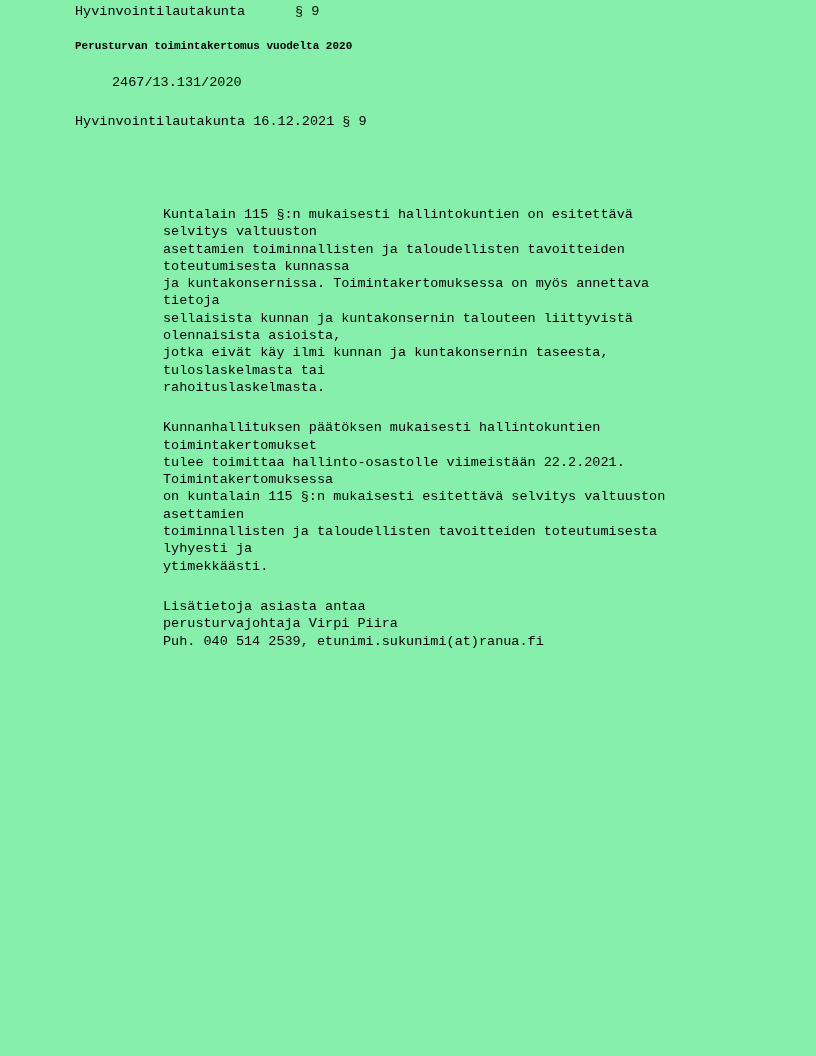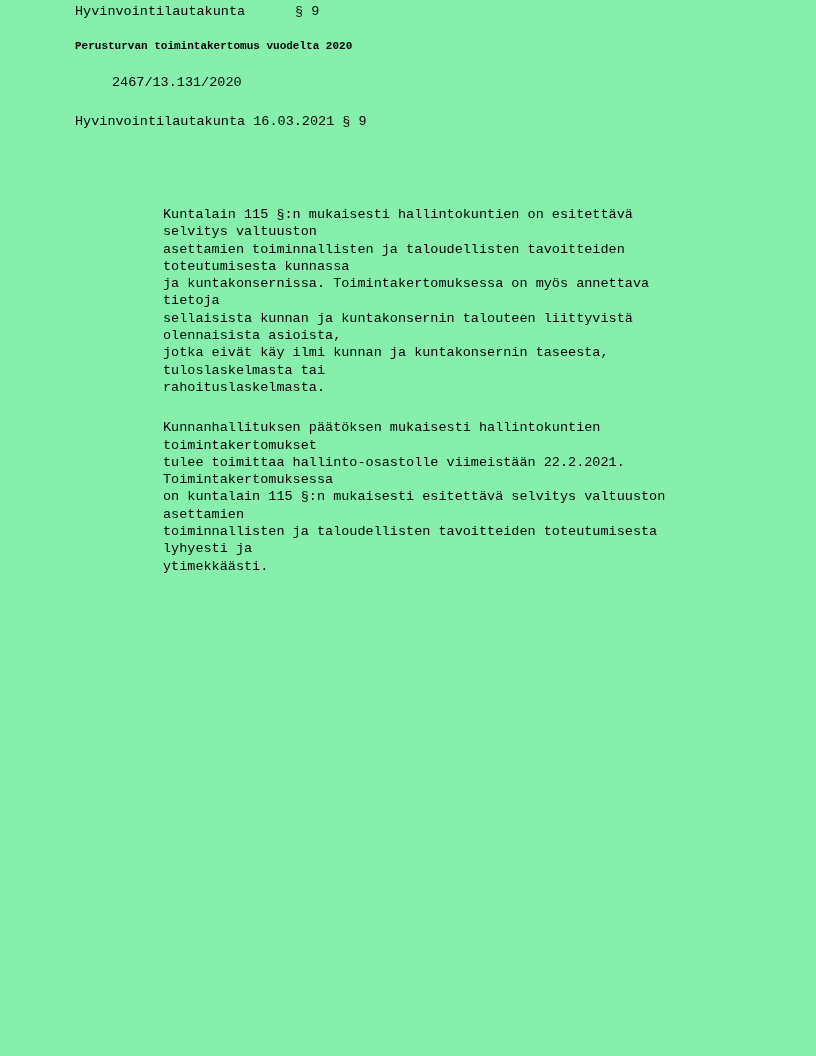--- a/index.html
+++ b/index.html
@@ -73,36 +73,39 @@
 
   <div class="header-row">
     <span class="header-col-committee">Hyvinvointilautakunta</span>
     <span class="header-col-section">§ 9</span>
   </div>
 
   <h1 class="doc-title">Perusturvan toimintakertomus vuodelta 2020</h1>
 
   <div class="case-number">2467/13.131/2020</div>
 
-  <div class="meeting-line">Hyvinvointilautakunta 16.03.2021 § 9</div>
+  <div class="meeting-line">Hyvinvointilautakunta 16.12.2021 § 9</div>
 
   <div class="body-block">
 
     <p>Kuntalain 115 §:n mukaisesti hallintokuntien on esitettävä selvitys valtuuston
 asettamien toiminnallisten ja taloudellisten tavoitteiden toteutumisesta kunnassa
 ja kuntakonsernissa. Toimintakertomuksessa on myös annettava tietoja
 sellaisista kunnan ja kuntakonsernin talouteen liittyvistä olennaisista asioista,
 jotka eivät käy ilmi kunnan ja kuntakonsernin taseesta, tuloslaskelmasta tai
 rahoituslaskelmasta.</p>
 
     <p>Kunnanhallituksen päätöksen mukaisesti hallintokuntien toimintakertomukset
 tulee toimittaa hallinto-osastolle viimeistään 22.2.2021. Toimintakertomuksessa
 on kuntalain 115 §:n mukaisesti esitettävä selvitys valtuuston asettamien
 toiminnallisten ja taloudellisten tavoitteiden toteutumisesta lyhyesti ja
 ytimekkäästi.</p>
 
 
 
 
+    <p>Lisätietoja asiasta antaa
+perusturvajohtaja Virpi Piira
+Puh. 040 514 2539, etunimi.sukunimi(at)ranua.fi</p>
 
   </div>
 
 </div>
 
 </body></html>

